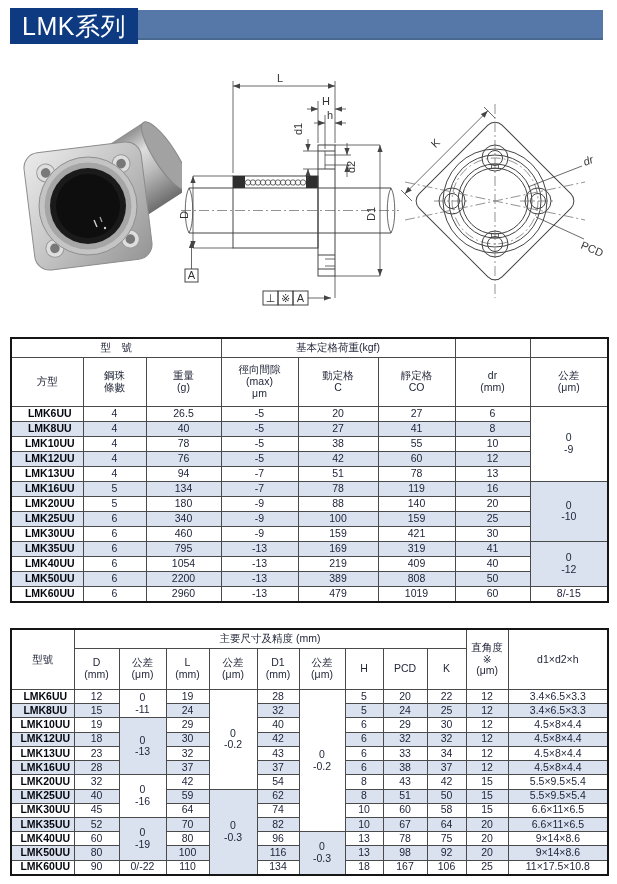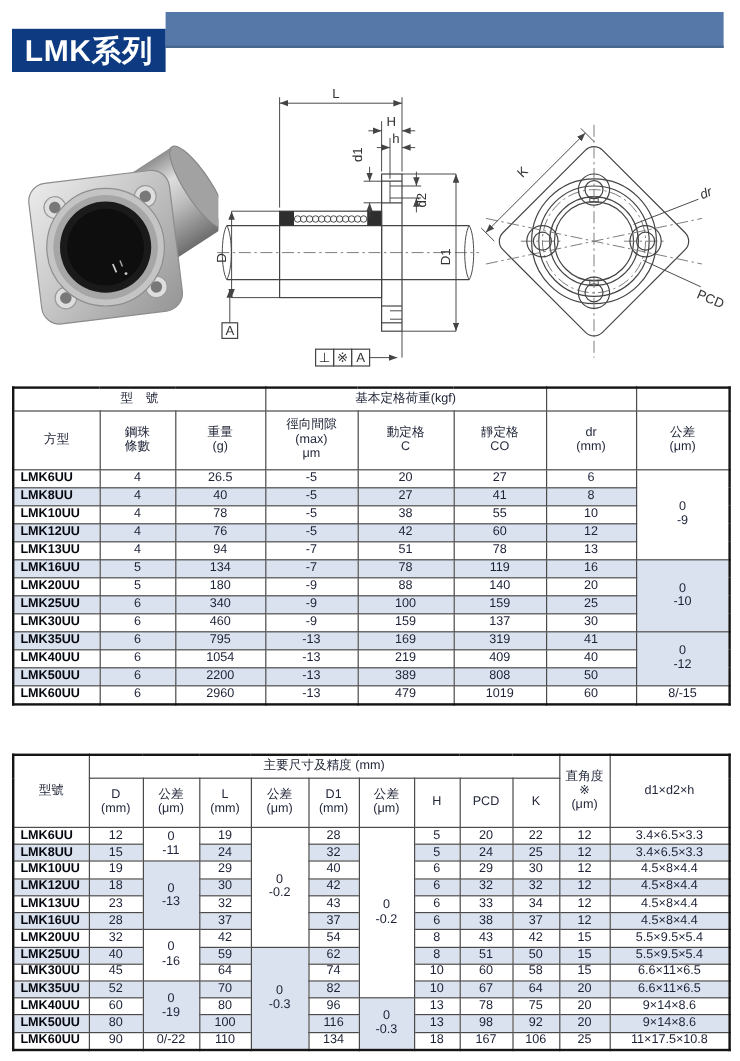--- a/index.html
+++ b/index.html
@@ -1,43 +1,43 @@
 <!DOCTYPE html>
 <html><head>
 <meta charset="utf-8">
 <style>
   html,body{margin:0;padding:0;background:#fff;}
   body{font-family:"Liberation Sans","DejaVu Sans",sans-serif;}
   #page{position:relative;width:617px;height:884px;background:#fff;overflow:hidden;}
 
   
   .banner-dark{position:absolute;left:10px;top:8px;width:128px;height:36px;background:#0d3a80;
-    color:#fff;font-size:25px;font-weight:700;display:flex;align-items:center;justify-content:center;letter-spacing:.5px;margin-top:16px;}
+    color:#fff;font-size:25px;font-weight:400;display:flex;align-items:center;justify-content:center;letter-spacing:.5px;}
   .banner-light{position:absolute;left:138px;top:10px;width:465px;height:28px;background:#5578a8;border-bottom:2px solid #48688f;}
 
   
   .fig{position:absolute;}
   #fig-photo{left:10px;top:98px;width:172px;height:195px;}
   #fig-section{left:175px;top:63px;width:230px;height:252px;}
   #fig-front{left:400px;top:98px;width:217px;height:207px;}
   svg text{font-family:"Liberation Sans","DejaVu Sans",sans-serif;}
   .ln{stroke:#444;stroke-width:1;fill:none;}
   .th{stroke:#444;stroke-width:.8;fill:none;}
   .cl{stroke:#777;stroke-width:.8;fill:none;stroke-dasharray:10 3 2 3;}
   .lbl{fill:#333;font-size:11px;}
 
   
   .spec{border-collapse:collapse;table-layout:fixed;position:absolute;left:10px;background:#fff;border:2px solid #151515;}
   .spec th,.spec td{border:1px solid #4a4a4a;font-size:10.5px;text-align:center;padding:0;color:#1c2136;line-height:1.12;overflow:hidden;}
   .spec th{font-weight:400;color:#23283a;white-space:pre-line;}
-  .spec td.m{font-weight:700;text-align:left;padding-left:5px;color:#05070f;white-space:nowrap;}
+  .spec td.m{font-weight:700;text-align:center;padding-left:5px;color:#05070f;white-space:nowrap;}
   .spec tr.alt td{background:#dbe2ef;}
   .spec td.g{background:#fff;vertical-align:middle;white-space:pre-line;}
   .spec td.g.s{background:#dbe2ef;}
-  #t1{top:322px;width:597px;height:266px;}
+  #t1{top:337px;width:597px;height:266px;}
   #t2{top:628px;width:597px;height:248px;}
   #t1 thead tr:first-child th{height:18px;}
   #t1 thead tr:last-child th{height:48px;}
   #t2 thead tr:first-child th{height:18px;}
   #t2 thead tr:last-child th{height:40px;}
 </style>
 </head>
 <body>
 
 <div id="page">
@@ -373,21 +373,21 @@
           <td>100</td>
           <td>159</td>
           <td>25</td>
         </tr>
         <tr>
           <td class="m">LMK30UU</td>
           <td>6</td>
           <td>460</td>
           <td>-9</td>
           <td>159</td>
-          <td>137</td>
+          <td>421</td>
           <td>30</td>
         </tr>
         <tr class="alt">
           <td class="m">LMK35UU</td>
           <td>6</td>
           <td>795</td>
           <td>-13</td>
           <td>169</td>
           <td>319</td>
           <td>41</td>

